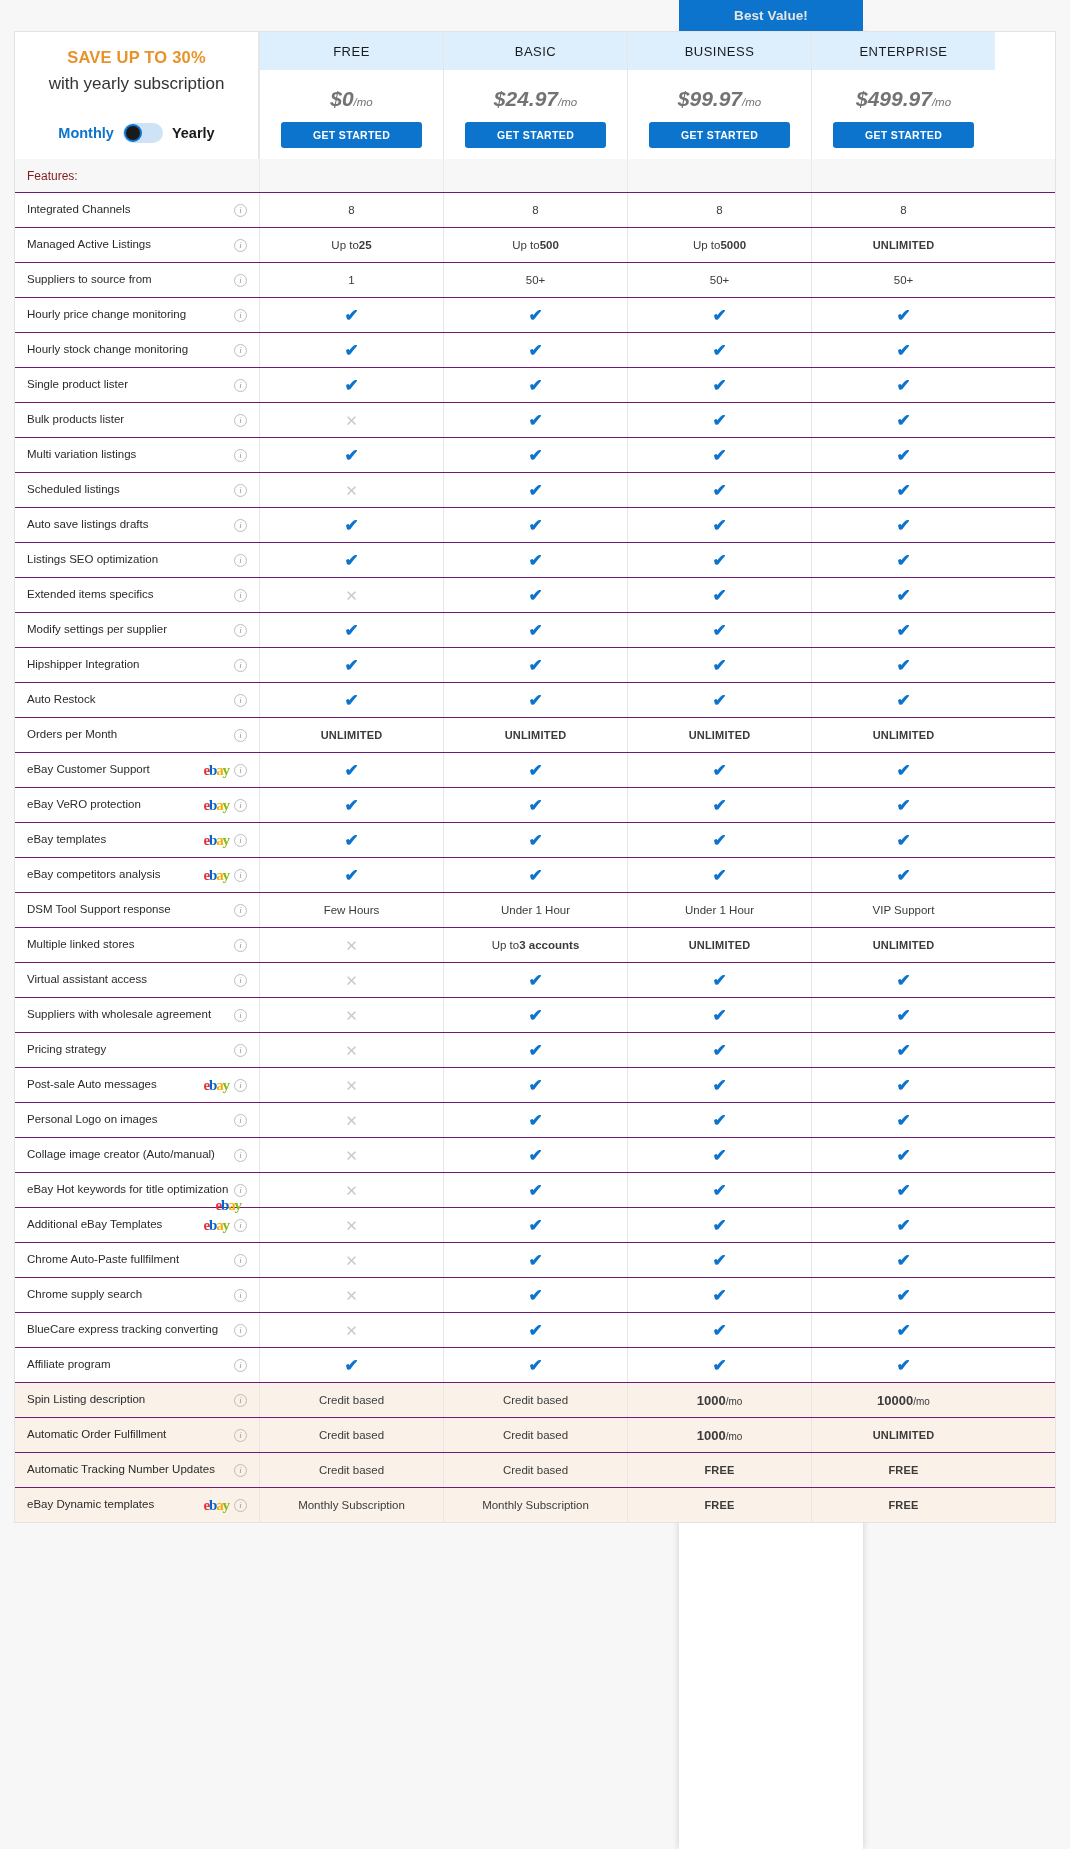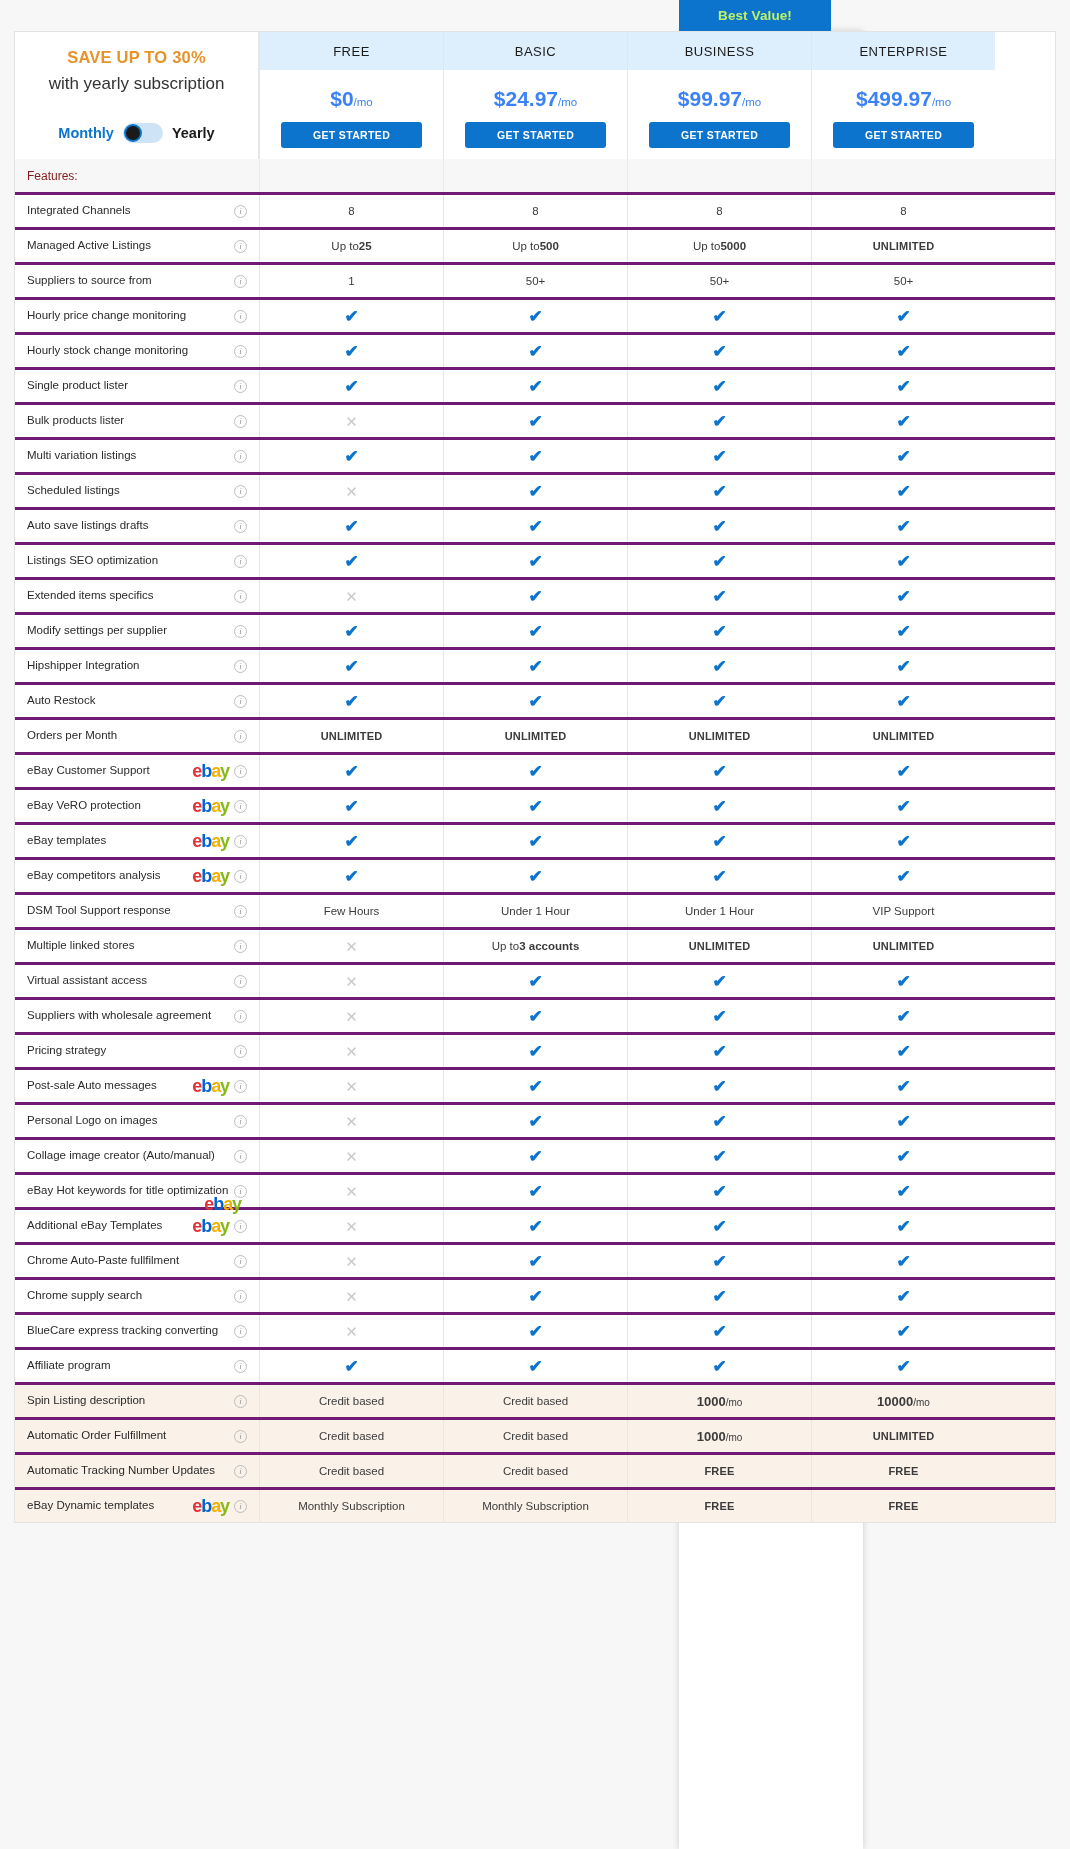--- a/index.html
+++ b/index.html
@@ -10,23 +10,23 @@
     font-family: "Liberation Sans", sans-serif;
     color: #222;
     overflow: hidden;
   }
   .page { position: relative; width: 1070px; height: 1849px; }
 
   
   .ribbon {
     position: absolute;
     left: 679px; top: 0;
-    width: 152px; height: 31px;
+    width: 184px; height: 31px;
     background: #0c74cd;
-    color: #bef264;
+    color: #e5e5e5;
     font-size: 13.5px;
     font-weight: bold;
     display: flex; align-items: center; justify-content: center;
     letter-spacing: .1px;
     z-index: 5;
   }
 
   
   .highlight-col {
     position: absolute;
@@ -118,21 +118,21 @@
     color: #1b1b1b;
   }
   .plan-body {
     flex: 1;
     width: 100%;
     display: flex; flex-direction: column;
     align-items: center; justify-content: center;
     gap: 11px;
     padding-top: 6px;
   }
-  .price { font-size: 21px; font-weight: bold; color: #3b82f6; white-space: nowrap; }
+  .price { font-size: 21px; font-weight: bold; color: #737373; white-space: nowrap; font-style: italic; }
   .price .per { font-size: 11.5px; font-weight: normal; }
   .cta {
     background: #0c74cd;
     color: #fff;
     font-size: 10.5px;
     font-weight: bold;
     letter-spacing: .35px;
     padding: 7px 32px;
     border-radius: 3px;
     border: none;
@@ -141,41 +141,41 @@
   }
 
   
   .section-row { height: 33px; }
   .section-row.features { background: #f7f7f7; }
   .section-row.extra { background: #f7ece2; }
   .section-row .cell-label { font-size: 12px; color: #7f1d1d; }
   .section-row .cell { border-left: 1px solid #ececec; }
 
   
-  .feat-row { height: 35px; border-top: 3px solid #701a75; }
+  .feat-row { height: 35px; border-top: 1px solid #701a75; }
   .feat-row .cell-label { font-size: 11.5px; color: #2a2a2a; }
   .feat-row.extra-row { background: #faf1e9; }
   .feat-name { flex: 1; line-height: 1.15; }
 
   .info-ic {
     width: 13px; height: 13px;
     flex: 0 0 13px;
     border: 1px solid #bdbdbd;
     border-radius: 50%;
     color: #9a9a9a;
     font-size: 9px;
     font-style: italic;
     font-family: "Liberation Serif", serif;
     display: flex; align-items: center; justify-content: center;
     margin-left: 5px;
   }
   .ebay-logo {
-    font-family: Liberation Sans, sans-serif;
+    font-family: Liberation Serif, serif;
     font-weight: bold;
-    font-size: 18px;
+    font-size: 15px;
     letter-spacing: -1.1px;
     line-height: 1;
     white-space: nowrap;
     margin-left: 4px;
   }
   .ebay-logo .e { color: #e53238; }
   .ebay-logo .b { color: #0064d2; }
   .ebay-logo .a { color: #f5af02; }
   .ebay-logo .y { color: #86b817; }
 

